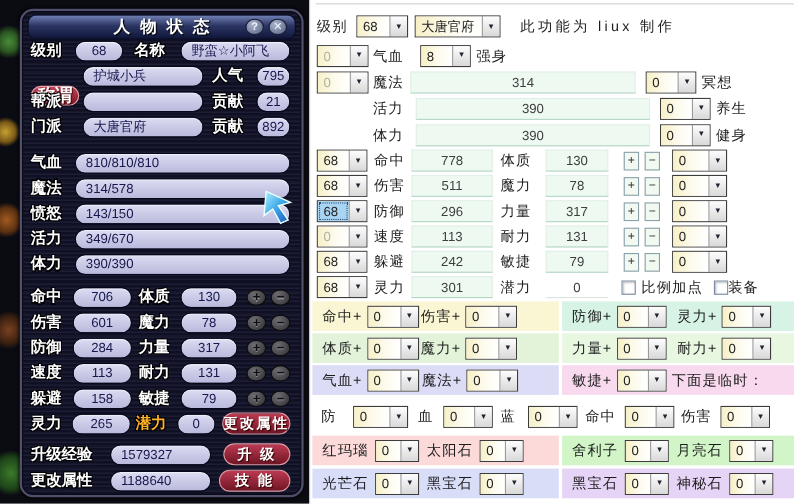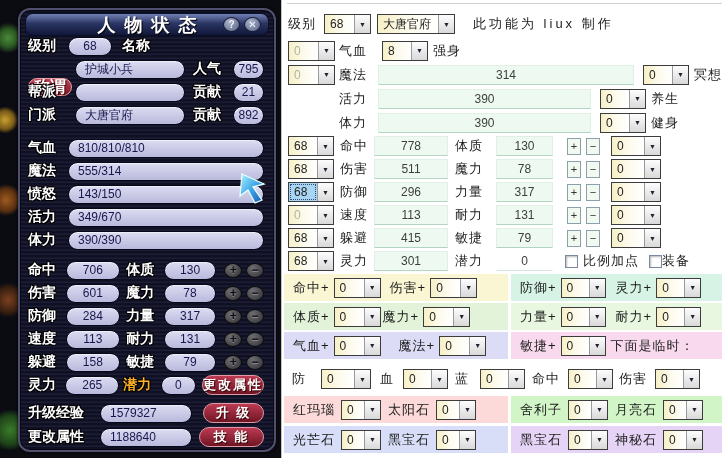--- a/index.html
+++ b/index.html
@@ -14,21 +14,21 @@
     radial-gradient(circle 26px at 10px 430px,#3a7a2a 0,#1e4418 55%,transparent 80%),
     #0b0b12;}
   
   .window{position:absolute;left:18px;top:8px;width:258px;height:444px;border-radius:12px;
     border:2px solid #50506e;box-sizing:border-box;
     background:repeating-linear-gradient(180deg,#1d1d36 0 1px,#101024 1px 3px,#17172c 3px 4px);
     box-shadow:inset 0 0 0 1px #090914,0 0 3px #000;}
   .titlebar{position:absolute;left:5px;right:5px;top:3px;height:23px;border-radius:8px;
     background:linear-gradient(180deg,#7181b4 0%,#2b3563 45%,#10173a 100%);
     border:1px solid #0a0f28;display:flex;align-items:center;justify-content:center;box-sizing:border-box;}
-  .title-text{color:#fff;font-size:18px;font-weight:bold;letter-spacing:9px;padding-left:9px;
+  .title-text{color:#fff;font-size:15px;font-weight:bold;letter-spacing:9px;padding-left:9px;
     text-shadow:1px 1px 1px #000;}
   .tb-btns{position:absolute;right:7px;top:3px;display:flex;gap:4px;}
   .tb-btn{width:17px;height:15px;border-radius:50%;border:1px solid #1a2036;box-sizing:border-box;
     background:radial-gradient(circle at 35% 30%,#aab4cc,#566084);color:#f0f4ff;font-size:10px;
     font-weight:bold;display:flex;align-items:center;justify-content:center;cursor:pointer;}
   .wrow{position:absolute;left:8px;right:10px;height:22px;display:flex;align-items:center;}
   .lbl{color:#fff;font-size:14px;font-weight:bold;white-space:nowrap;
     text-shadow:1px 1px 0 #000,-1px 1px 0 #000,1px -1px 0 #000,-1px -1px 0 #000;
     display:flex;align-items:center;}
   .lbl.orange{color:#ffb228;}
@@ -83,20 +83,21 @@
     <span class="tb-btns">
       <span class="tb-btn">?</span>
       <span class="tb-btn">✕</span>
     </span>
   </div>
 
   <div class="wrow" style="top:25px">
     <span class="lbl" style="width:40px">级别</span>
     <span class="pill sm" style="width:44px">68</span>
     <span class="lbl" style="width:40px;margin-left:10px">名称</span>
+    <span class="pill" style="flex:1;margin-left:2px">野蛮☆小阿飞</span>
   </div>
   <div class="wrow" style="top:48px">
     <span class="oval-btn" style="width:44px">称谓</span>
     <span class="pill" style="width:110px;margin-left:3px">护城小兵</span>
     <span class="lbl" style="width:40px;margin-left:8px">人气</span>
     <span class="pill sm" style="flex:1">795</span>
   </div>
   <div class="wrow" style="top:71px">
     <span class="lbl" style="width:44px">帮派</span>
     <span class="pill" style="width:110px;margin-left:3px"></span>
@@ -109,21 +110,21 @@
     <span class="lbl" style="width:40px;margin-left:8px">贡献</span>
     <span class="pill sm" style="flex:1">892</span>
   </div>
 
   <div class="wrow" style="top:127px">
     <span class="lbl" style="width:40px">气血</span>
     <span class="pill" style="flex:1">810/810/810</span>
   </div>
   <div class="wrow" style="top:150px">
     <span class="lbl" style="width:40px">魔法</span>
-    <span class="pill" style="flex:1">555/314</span>
+    <span class="pill" style="flex:1">314/578</span>
   </div>
   <div class="wrow" style="top:173px">
     <span class="lbl" style="width:40px">愤怒</span>
     <span class="pill" style="flex:1">143/150</span>
   </div>
   <div class="wrow" style="top:196px">
     <span class="lbl" style="width:40px">活力</span>
     <span class="pill" style="flex:1">349/670</span>
   </div>
   <div class="wrow" style="top:219px">
@@ -229,21 +230,21 @@
       <span class="carrow">▼</span>
     </span>
     <span class="plbl" style="margin-left:5px">强身</span>
   </div>
   <div class="prow" style="top:64px;left:6px;height:21px">
     <span class="combo disabled" style="width:47px">
       <span class="ctext">0</span>
       <span class="carrow">▼</span>
     </span>
     <span class="plbl" style="width:34px;margin-left:4px">魔法</span>
-    <span class="field" style="width:256px;margin-left:5px">314</span>
+    <span class="field" style="width:205px;">314</span>
     <span class="combo" style="width:46px;margin-left:9px">
       <span class="ctext">0</span>
       <span class="carrow">▼</span>
     </span>
     <span class="plbl" style="margin-left:5px">冥想</span>
   </div>
   <div class="prow" style="top:88px;left:6px;height:21px">
     <span class="spacer" style="width:47px"></span>
     <span class="plbl" style="width:34px;margin-left:4px">活力</span>
     <span class="field" style="width:213px;margin-left:5px">390</span>
@@ -327,21 +328,21 @@
       <span class="ctext">0</span>
       <span class="carrow">▼</span>
     </span>
   </div>
   <div class="prow" style="top:228px;left:6px;height:20px">
     <span class="combo" style="width:46px">
       <span class="ctext">68</span>
       <span class="carrow">▼</span>
     </span>
     <span class="plbl" style="width:32px;margin-left:6px">躲避</span>
-    <span class="field" style="width:74px;margin-left:2px">415</span>
+    <span class="field" style="width:74px;margin-left:2px">242</span>
     <span class="plbl" style="width:32px;margin-left:7px">敏捷</span>
     <span class="field" style="width:57px;margin-left:9px">79</span>
     <span class="pm" style="margin-left:14px">+</span>
     <span class="pm" style="margin-left:5px">−</span>
     <span class="combo" style="width:50px;margin-left:11px">
       <span class="ctext">0</span>
       <span class="carrow">▼</span>
     </span>
   </div>
   <div class="prow" style="top:251px;left:6px;height:20px">
@@ -358,21 +359,21 @@
     <span class="cb" style="margin-left:10px"></span>
     <span class="plbl" style="margin-left:0">装备</span>
   </div>
 
   <div class="halfrow" style="top:274px;left:2px;width:224px;background:#faf6d4">
     <span class="plbl">命中+</span>
     <span class="combo" style="width:47px;margin-left:4px">
       <span class="ctext">0</span>
       <span class="carrow">▼</span>
     </span>
-    <span class="plbl" style="margin-left:9px">伤害+</span>
+    <span class="plbl" style="margin-left:2px">伤害+</span>
     <span class="combo" style="width:47px;margin-left:4px">
       <span class="ctext">0</span>
       <span class="carrow">▼</span>
     </span>
   </div>
   <div class="halfrow" style="top:274px;left:229px;width:212px;background:#d6f3e6">
     <span class="plbl">防御+</span>
     <span class="combo" style="width:45px;margin-left:4px">
       <span class="ctext">0</span>
       <span class="carrow">▼</span>
@@ -406,21 +407,21 @@
       <span class="ctext">0</span>
       <span class="carrow">▼</span>
     </span>
   </div>
   <div class="halfrow" style="top:332px;left:2px;width:224px;background:#dcdcf6">
     <span class="plbl">气血+</span>
     <span class="combo" style="width:47px;margin-left:4px">
       <span class="ctext">0</span>
       <span class="carrow">▼</span>
     </span>
-    <span class="plbl" style="margin-left:18px">魔法+</span>
+    <span class="plbl" style="margin-left:3px">魔法+</span>
     <span class="combo" style="width:47px;margin-left:4px">
       <span class="ctext">0</span>
       <span class="carrow">▼</span>
     </span>
   </div>
   <div class="halfrow" style="top:332px;left:229px;width:212px;background:#f8d9ee">
     <span class="plbl">敏捷+</span>
     <span class="combo" style="width:45px;margin-left:4px">
       <span class="ctext">0</span>
       <span class="carrow">▼</span>

